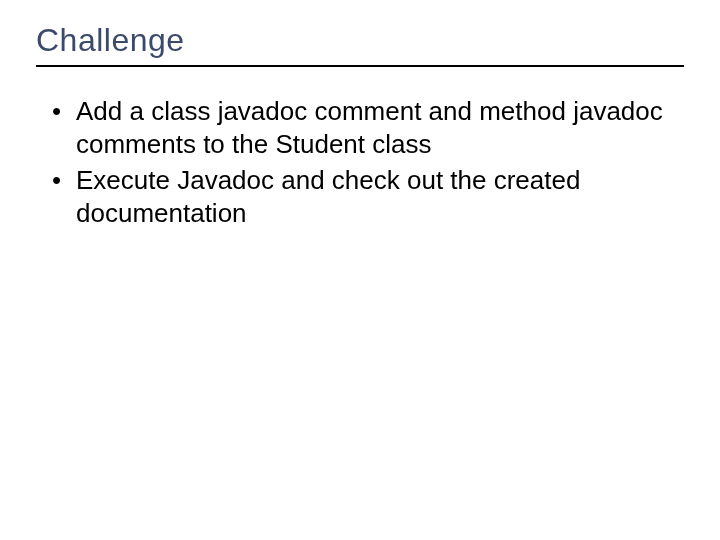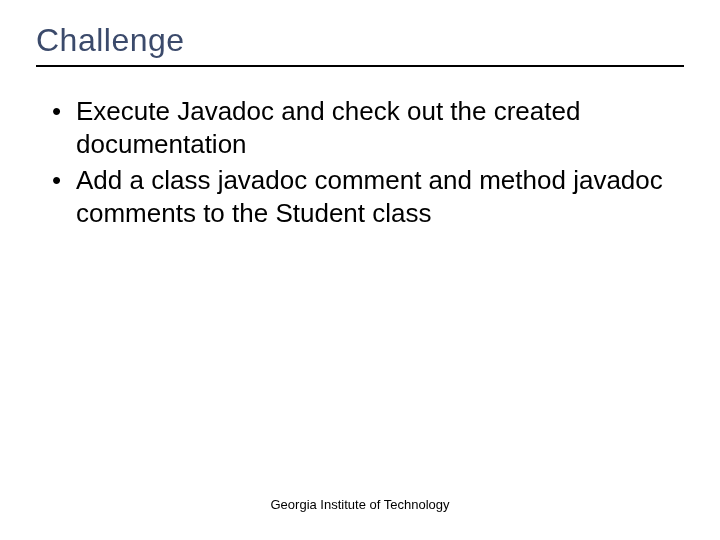--- a/index.html
+++ b/index.html
@@ -61,18 +61,17 @@
       color: #000000;
     }
   </style>
 </head>
 <body>
 
 <div class="slide">
   <h1 class="title">Challenge</h1>
   <div class="content">
     <ul class="bullet-list">
+      <li class="bullet-item">Add a class javadoc comment and method javadoc comments to the Student class</li>
       <li class="bullet-item">Execute Javadoc and check out the created documentation</li>
-      <li class="bullet-item">Add a class javadoc comment and method javadoc comments to the Student class</li>
     </ul>
   </div>
-  <div class="footer">Georgia Institute of Technology</div>
 </div>
 
 </body></html>

